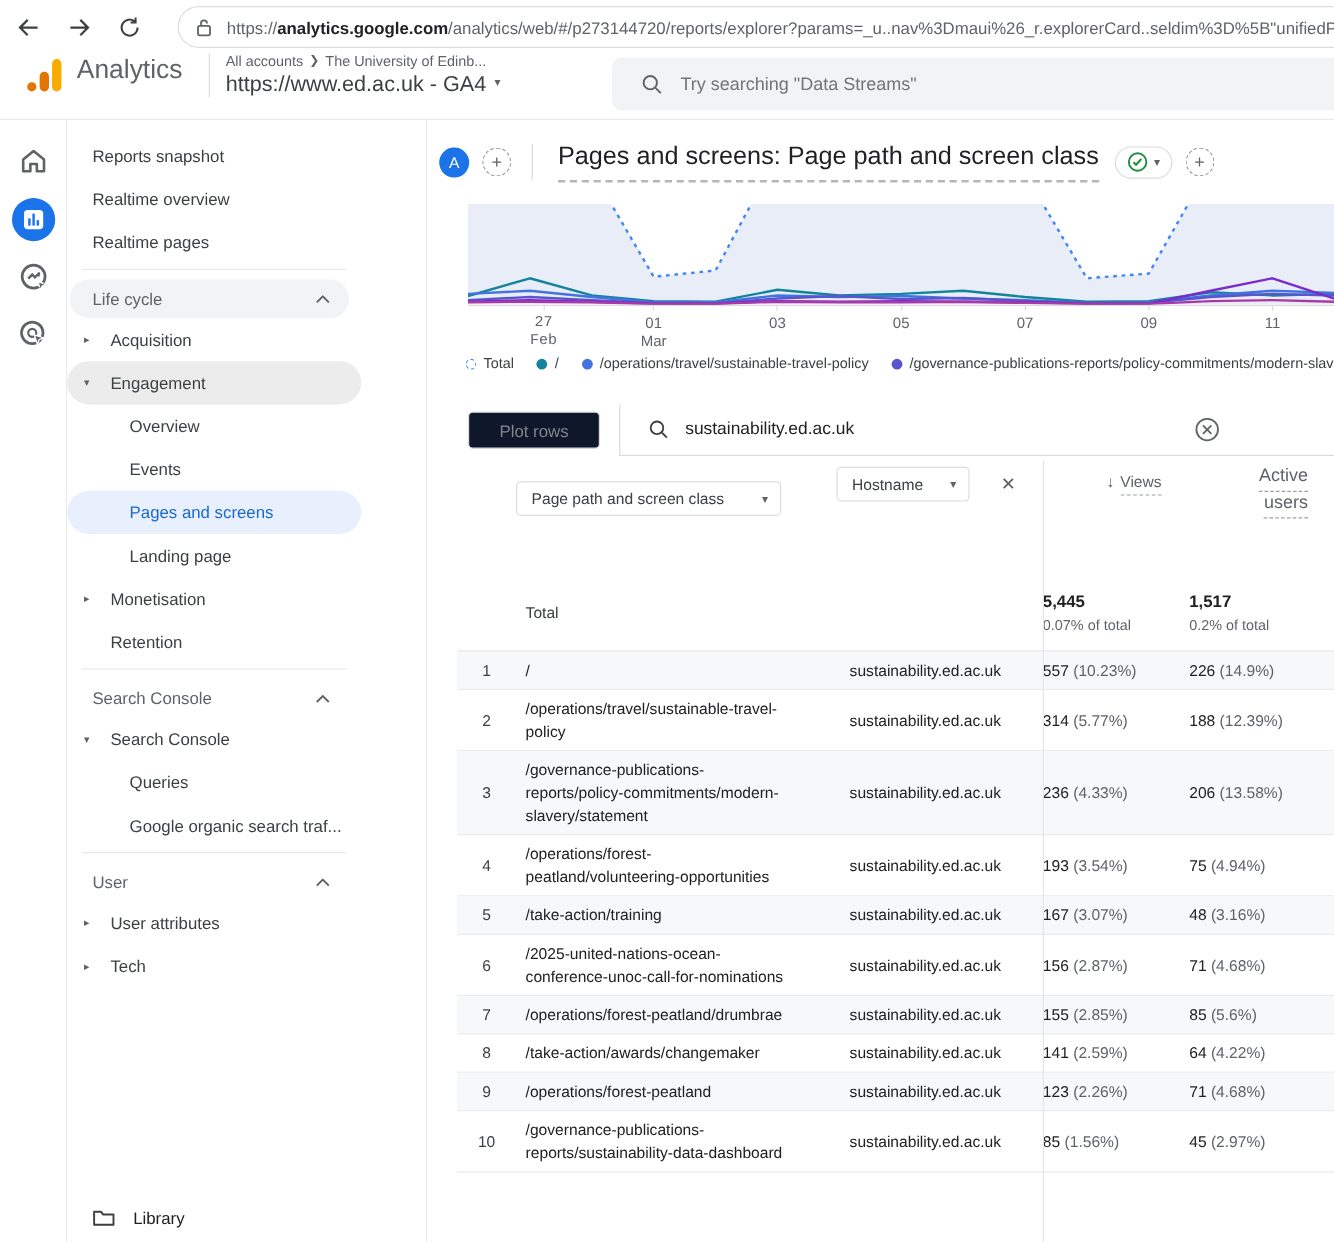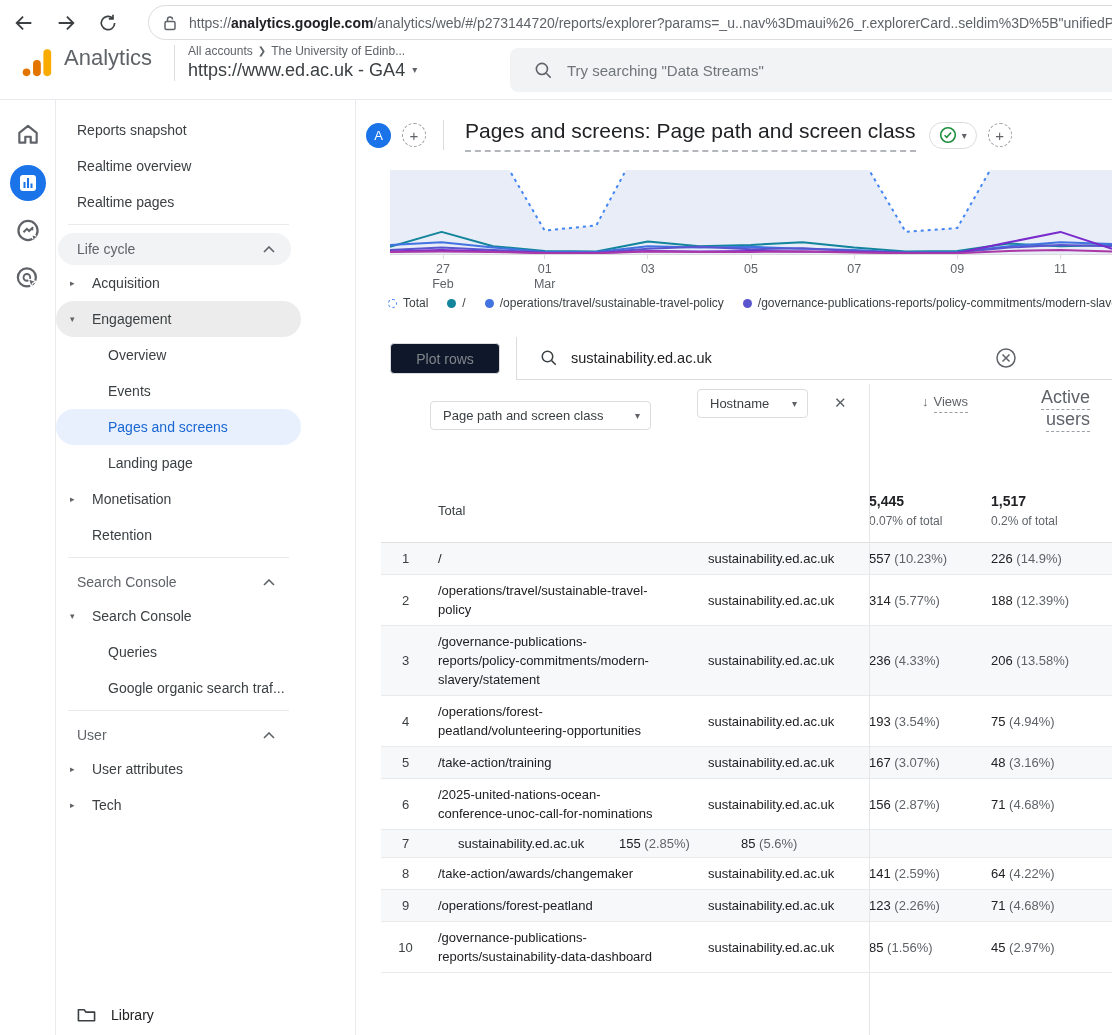--- a/index.html
+++ b/index.html
@@ -98,21 +98,21 @@
   .vline { position:absolute; left:488px; top:0; bottom:0; width:1px; background:#e4e6e8; }
   .thead { height:60px; position:relative; }
   .dd { position:absolute; height:29px; border:1px solid #dadce0; border-radius:4px; background:#fff;
         display:flex; align-items:center; justify-content:space-between; padding:0 10px 0 12px;
         font-size:13px; color:#3c4043; }
   .dd1 { left:49px; top:17px; width:221px; }
   .dd2 { left:316px; top:5px; width:111px; }
   .xclose { position:absolute; left:453px; top:10px; font-size:15px; color:#5f6368; }
   .hdr-views { position:absolute; right:144px; top:10px; font-size:13px; color:#5f6368; display:flex; gap:5px; align-items:flex-start; }
   .hdr-views .lbl, .hdr-active .lbl { border-bottom:1px dashed #9aa0a6; padding-bottom:3px; }
-  .hdr-active { position:absolute; right:22px; top:4px; font-size:18px; color:#5f6368; text-align:right; line-height:18px; }
+  .hdr-active { position:absolute; right:22px; top:4px; font-size:15px; color:#5f6368; text-align:right; line-height:18px; }
   .hdr-active .lbl { display:inline-block; }
   .spacer { height:35px; position:relative; }
   .total-row { display:flex; align-items:center; min-height:64px; border-bottom:1px solid #e0e0e0; }
   .trow { display:flex; align-items:center; padding:6px 0; border-bottom:1px solid #e9eaec; }
   .trow.shade { background:#f7f8fa; }
   .c-num { width:49px; text-align:center; font-size:13px; color:#3c4043; flex:0 0 auto; }
   .c-path { width:250px; padding:0 12px 0 8px; font-size:13px; line-height:19px; overflow-wrap:anywhere; flex:0 0 auto; color:#202124; }
   .c-host { width:189px; padding-left:28px; font-size:13px; color:#202124; flex:0 0 auto; }
   .c-views { width:122px; padding-right:22px; text-align:left; font-size:13px; flex:0 0 auto; }
   .c-active { width:121px; padding-right:10px; text-align:left; font-size:13px; flex:0 0 auto; }
@@ -335,21 +335,21 @@
         <polygon points="0,84 0.0,-38.2 51.6,-61.6 103.1,-27.8 154.7,60.6 206.3,55.4 257.9,-40.8 309.4,-33.0 361.0,-30.4 412.6,-38.2 464.1,-25.2 515.7,61.9 567.3,58.0 618.9,-33.0 670.4,-61.6 722.0,-20.0 722,84" fill="#e8edf7"></polygon>
         <polyline points="0.0,-38.2 51.6,-61.6 103.1,-27.8 154.7,60.6 206.3,55.4 257.9,-40.8 309.4,-33.0 361.0,-30.4 412.6,-38.2 464.1,-25.2 515.7,61.9 567.3,58.0 618.9,-33.0 670.4,-61.6 722.0,-20.0" fill="none" stroke="#4285f4" stroke-width="2" stroke-dasharray="3 4"></polyline>
         <polyline points="0.0,76.7 51.6,61.9 103.1,76.2 154.7,80.9 206.3,81.4 257.9,71.5 309.4,76.2 361.0,74.9 412.6,72.3 464.1,77.5 515.7,81.4 567.3,80.9 618.9,73.6 670.4,76.2 722.0,74.9" fill="none" stroke="#12849b" stroke-width="2" stroke-linejoin="round"></polyline>
         <polyline points="0.0,74.9 51.6,72.3 103.1,77.5 154.7,81.9 206.3,81.9 257.9,76.2 309.4,77.5 361.0,76.7 412.6,78.8 464.1,80.1 515.7,82.4 567.3,81.9 618.9,76.2 670.4,72.3 722.0,74.1" fill="none" stroke="#4273e0" stroke-width="2" stroke-linejoin="round"></polyline>
         <polyline points="0.0,80.1 51.6,77.5 103.1,80.1 154.7,82.4 206.3,82.7 257.9,78.8 309.4,76.7 361.0,79.3 412.6,78.3 464.1,80.9 515.7,82.7 567.3,82.4 618.9,77.5 670.4,74.9 722.0,76.2" fill="none" stroke="#5a55ce" stroke-width="2" stroke-linejoin="round"></polyline>
         <polyline points="0.0,81.4 51.6,80.1 103.1,81.4 154.7,83.0 206.3,83.0 257.9,80.9 309.4,81.4 361.0,80.9 412.6,81.4 464.1,81.9 515.7,83.0 567.3,83.0 618.9,72.3 670.4,61.9 722.0,78.8" fill="none" stroke="#7a2bcc" stroke-width="2" stroke-linejoin="round"></polyline>
         <polyline points="0.0,81.9 51.6,81.4 103.1,81.9 154.7,83.2 206.3,83.2 257.9,81.4 309.4,81.9 361.0,81.9 412.6,81.4 464.1,82.4 515.7,83.2 567.3,83.2 618.9,80.9 670.4,80.1 722.0,81.4" fill="none" stroke="#aa39a5" stroke-width="2" stroke-linejoin="round"></polyline>
       </svg>
   </div>
   <div class="x-axis" id="x-axis">
-      <div class="tick" style="left: 63px;">
+      <div class="tick" style="left: 73px; font-family: Liberation Mono, monospace;">
         <div class="mark"></div>
         <div>27</div>
         <div>Feb</div>
       </div>
       <div class="tick" style="left: 164.714px;">
         <div class="mark"></div>
         <div>01</div>
         <div>Mar</div>
       </div>
       <div class="tick" style="left: 267.857px;">
@@ -488,20 +488,21 @@
     </div>
     <div class="trow">
       <div class="c-num">6</div>
       <div class="c-path">/2025-united-nations-ocean-conference-unoc-call-for-nominations</div>
       <div class="c-host">sustainability.ed.ac.uk</div>
       <div class="c-views"><span class="v">156</span> <span class="p">(2.87%)</span></div>
       <div class="c-active"><span class="v">71</span> <span class="p">(4.68%)</span></div>
     </div>
     <div class="trow shade">
       <div class="c-num">7</div>
+      <div class="c-path">/operations/forest-peatland/drumbrae</div>
       <div class="c-host">sustainability.ed.ac.uk</div>
       <div class="c-views"><span class="v">155</span> <span class="p">(2.85%)</span></div>
       <div class="c-active"><span class="v">85</span> <span class="p">(5.6%)</span></div>
     </div>
     <div class="trow">
       <div class="c-num">8</div>
       <div class="c-path">/take-action/awards/changemaker</div>
       <div class="c-host">sustainability.ed.ac.uk</div>
       <div class="c-views"><span class="v">141</span> <span class="p">(2.59%)</span></div>
       <div class="c-active"><span class="v">64</span> <span class="p">(4.22%)</span></div>

